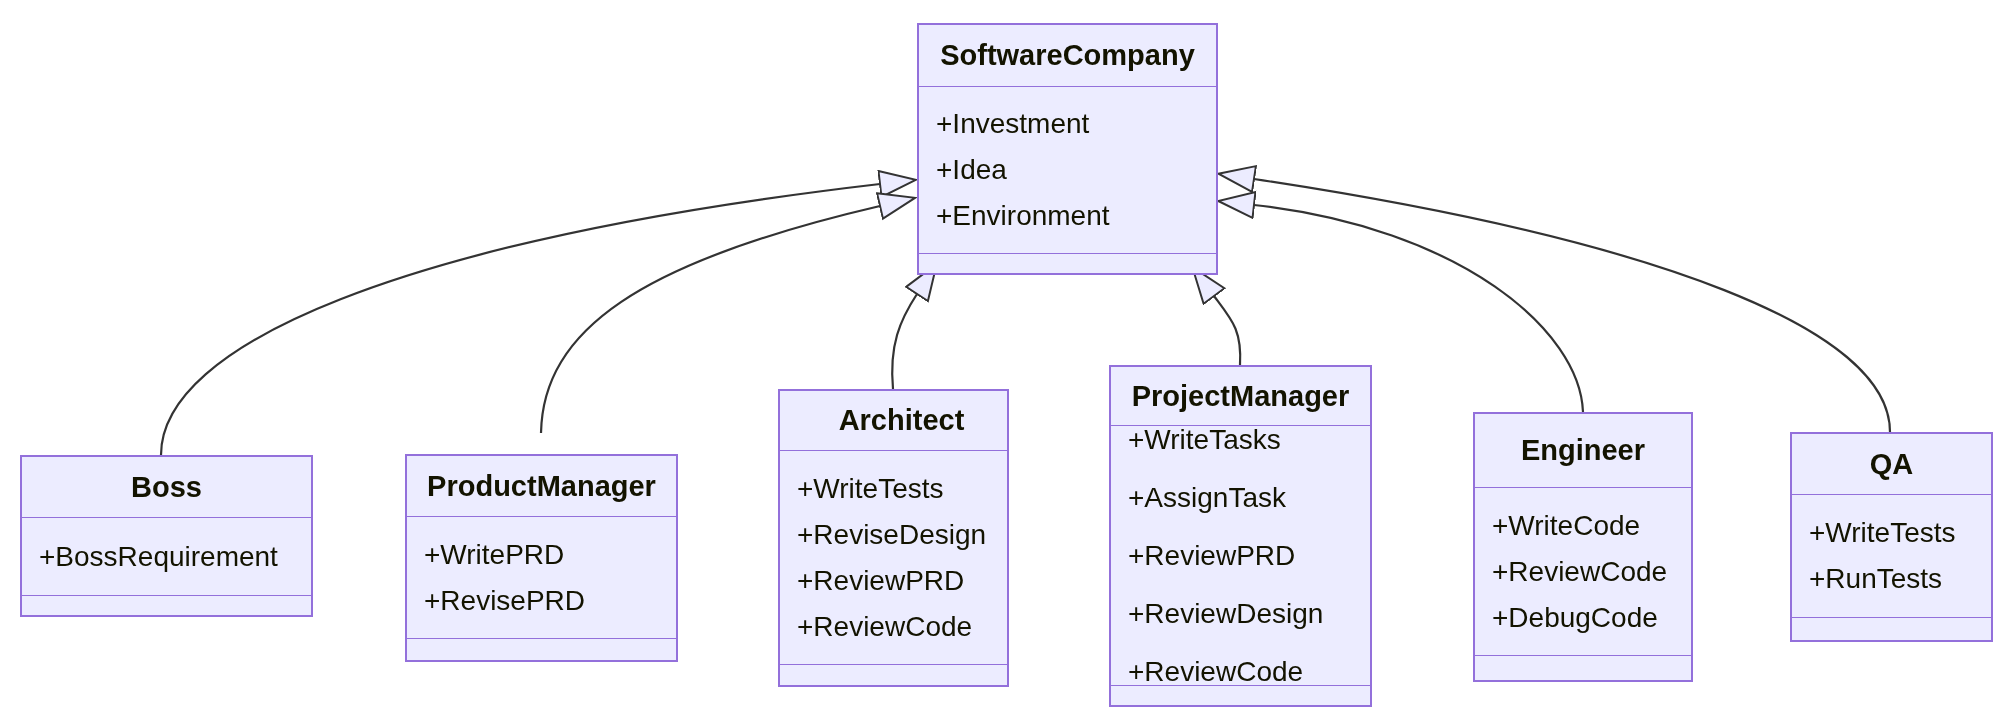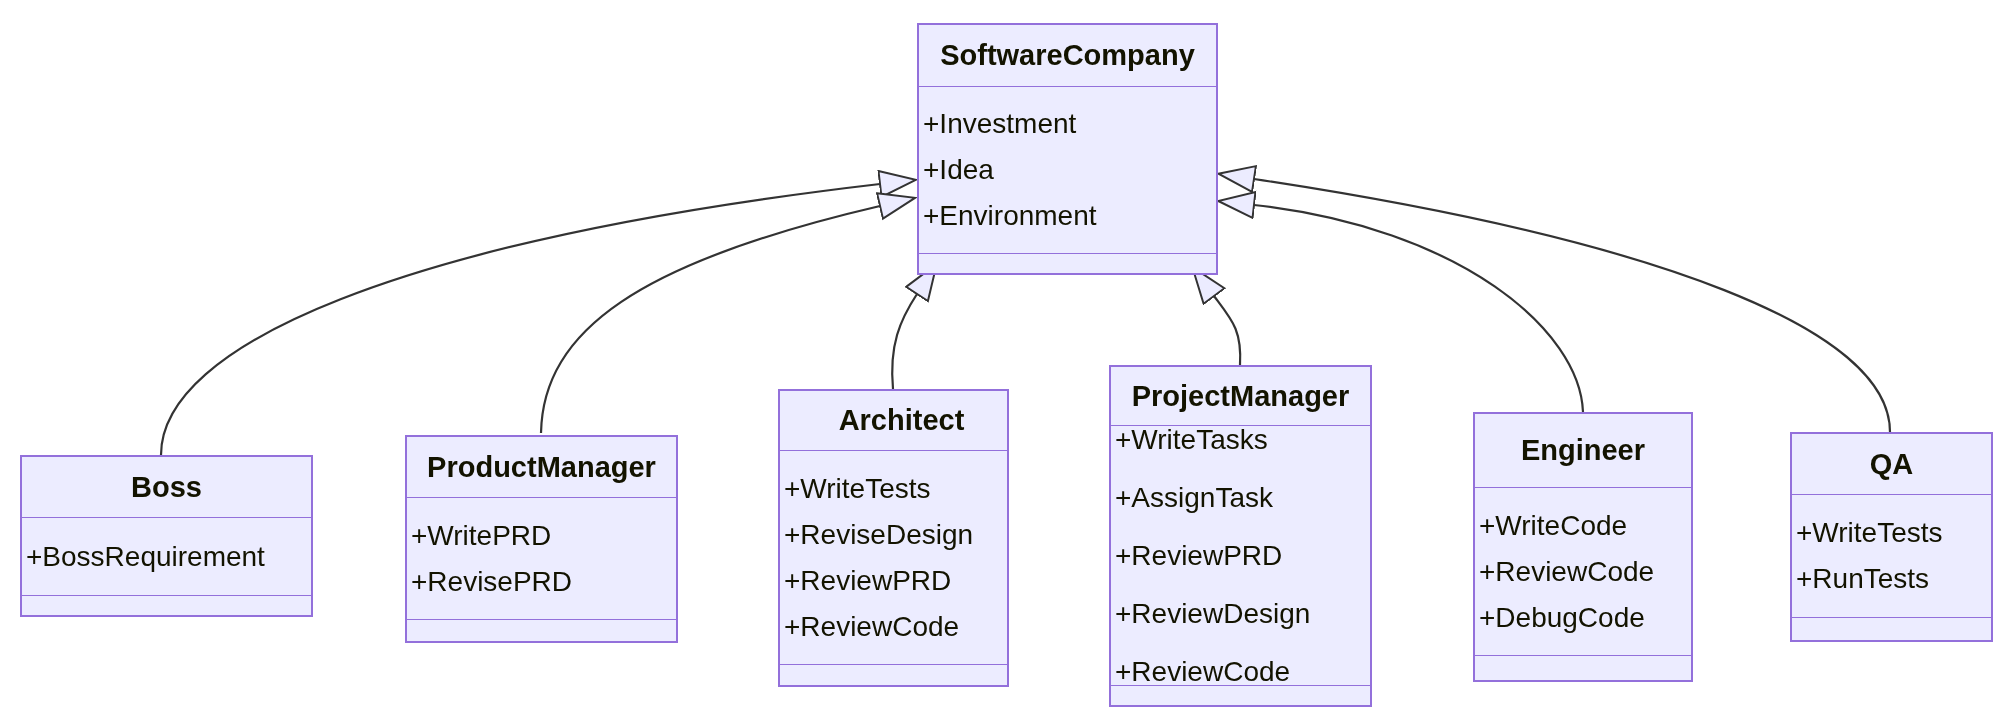--- a/index.html
+++ b/index.html
@@ -30,21 +30,21 @@
   .class-title{
     display:flex;align-items:center;justify-content:center;
     box-sizing:border-box;
     font-weight:700;font-size:29px;
     border-bottom:1.5px solid var(--node-border);
     white-space:nowrap;
   }
   .class-attrs{
     display:flex;flex-direction:column;justify-content:center;
     box-sizing:border-box;
-    padding-left:4px;
+    padding-left:17px;
     font-size:28px;
   }
   .class-attr{line-height:46px;white-space:nowrap;}
   .class-methods{
     box-sizing:border-box;
     border-top:1.5px solid var(--node-border);
   }
 </style>
 </head>
 <body>
@@ -72,21 +72,21 @@
       </div>
       <div class="class-methods" style="height: 20px;"></div>
     </div>
     <div class="class-box" style="left: 20px; top: 455px; width: 293px;">
       <div class="class-title" style="height: 61px;">Boss</div>
       <div class="class-attrs" style="height: 77px;">
         <div class="class-attr">+BossRequirement</div>
       </div>
       <div class="class-methods" style="height: 20px;"></div>
     </div>
-    <div class="class-box" style="left: 405px; top: 435px; width: 273px;">
+    <div class="class-box" style="left: 405px; top: 454px; width: 273px;">
       <div class="class-title" style="height: 61px;">ProductManager</div>
       <div class="class-attrs" style="height: 121px;">
         <div class="class-attr">+WritePRD</div>
         <div class="class-attr">+RevisePRD</div>
       </div>
       <div class="class-methods" style="height: 22px;"></div>
     </div>
     <div class="class-box" style="left: 778px; top: 389px; width: 231px;">
       <div class="class-title" style="height: 60px; padding-left: 16px;">Architect</div>
       <div class="class-attrs" style="height: 213px;">

